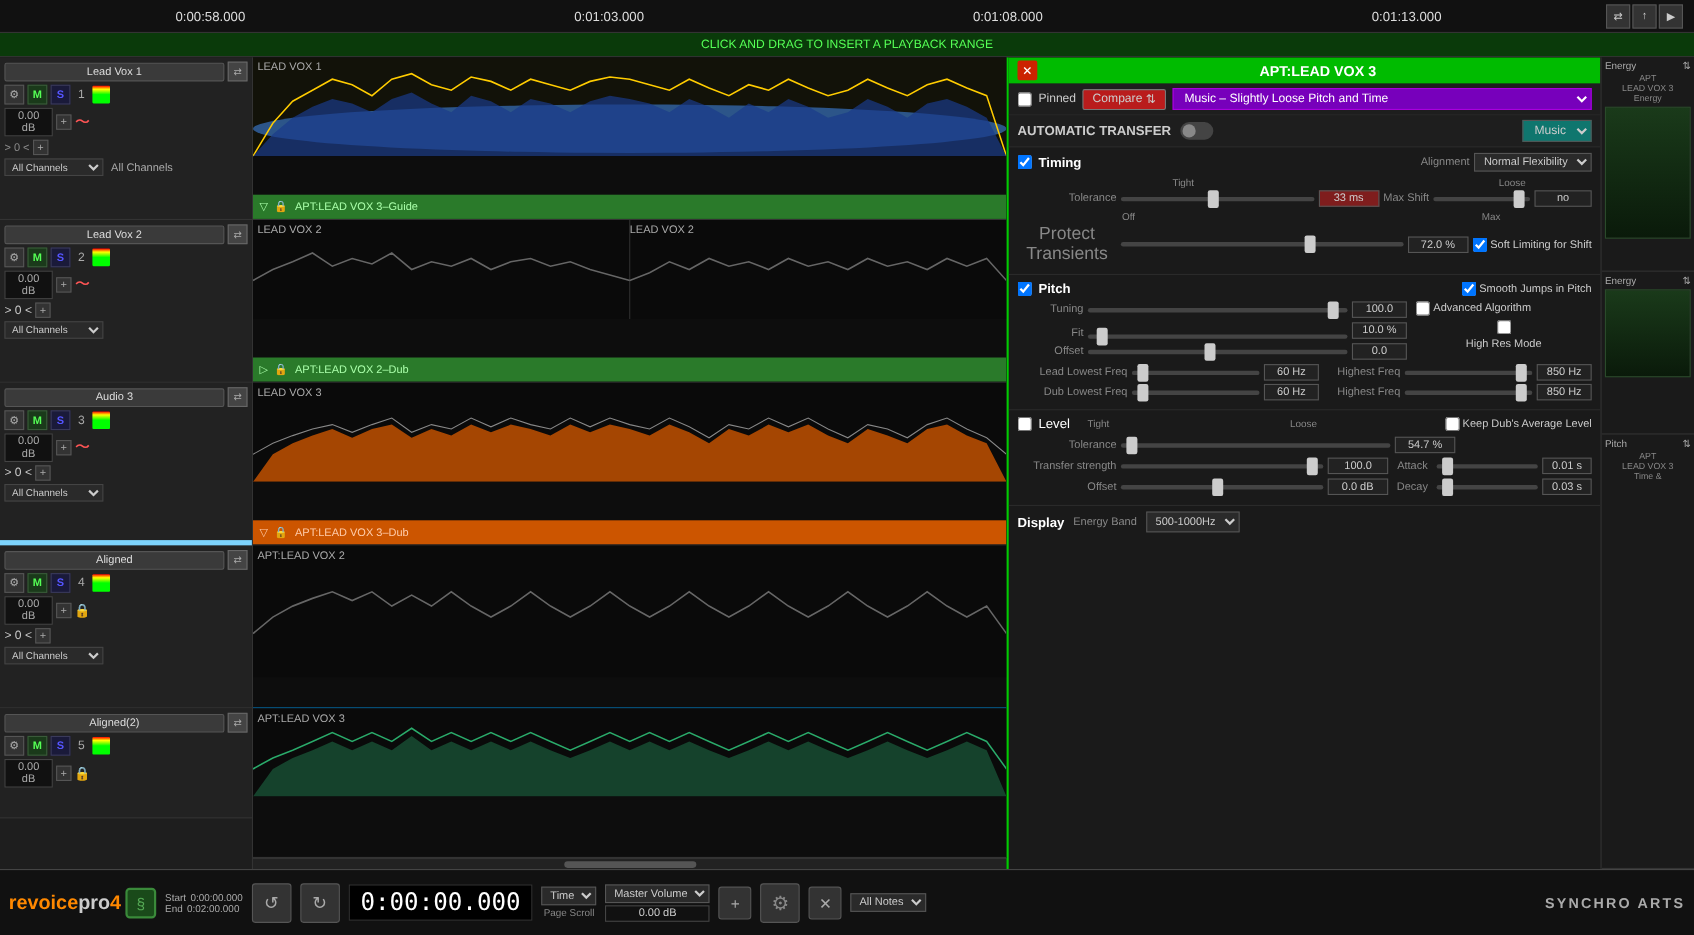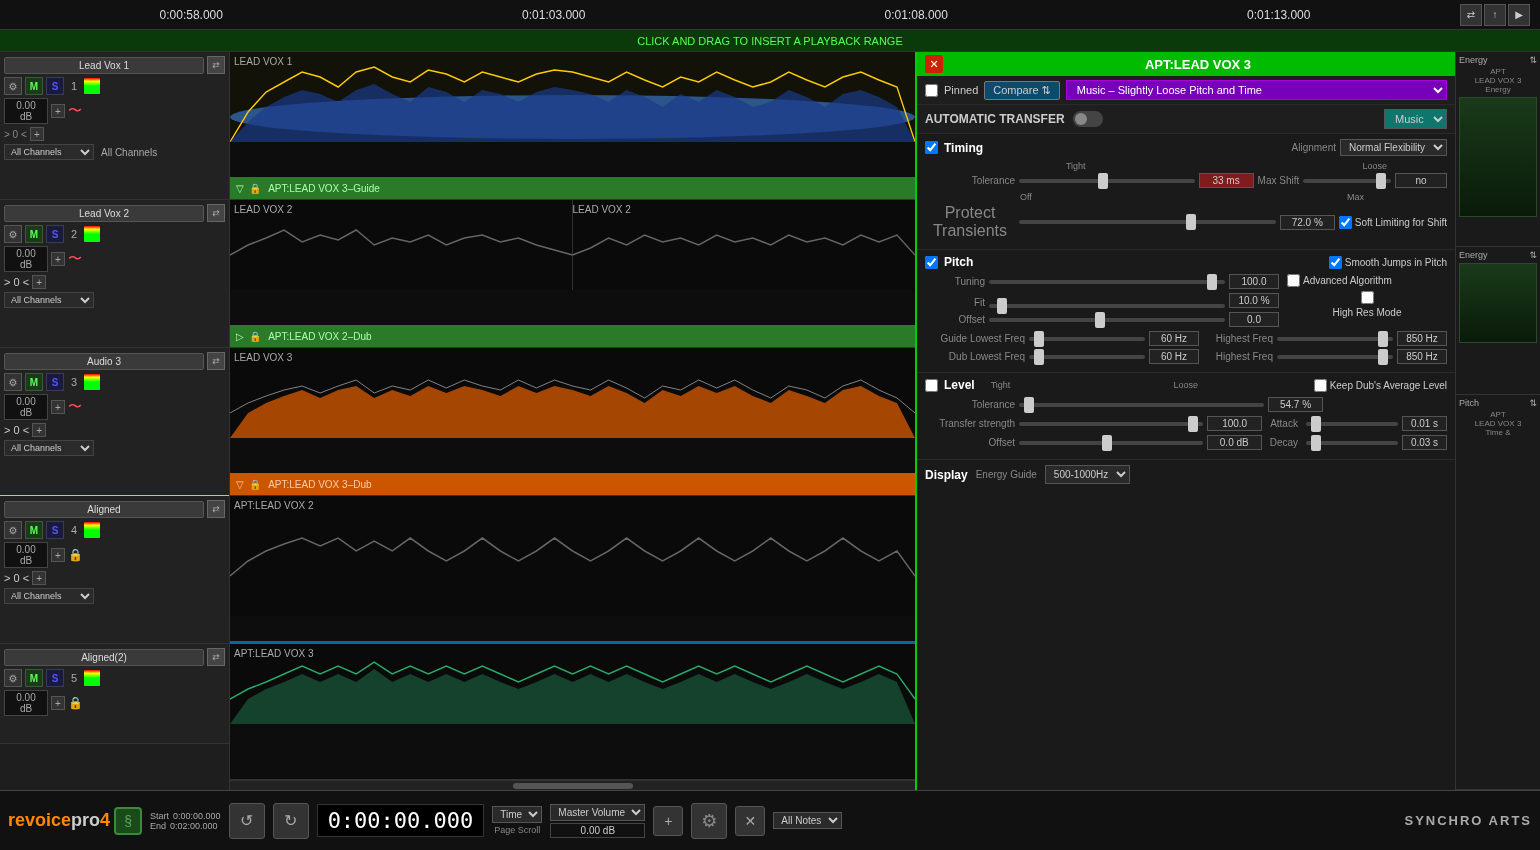--- a/index.html
+++ b/index.html
@@ -363,21 +363,21 @@
         <span>&gt; 0 &lt;</span>
         <div class="plus-btn">+</div>
       </div>
       <div>
         <select class="channels-select">
           <option>All Channels</option>
         </select>
       </div>
     </div>
 
-    <div style="border-bottom:1px solid #7dd3fc; min-height:148px; background:#222; padding:4px;">
+    <div style="border-bottom:5px solid #7dd3fc; min-height:148px; background:#222; padding:4px;">
       <div style="display:flex;align-items:center;gap:3px;margin-bottom:3px;">
         <button class="track-name-btn">Audio 3</button>
         <div class="track-arrow">⇄</div>
       </div>
       <div style="display:flex;align-items:center;gap:3px;margin-bottom:3px;">
         <div class="gear-btn">⚙</div>
         <div class="m-btn">M</div>
         <div class="s-btn">S</div>
         <span class="num-display">3</span>
         <div class="green-meter"></div>
@@ -499,21 +499,21 @@
           <polygon points="0,90 20,65 40,55 60,48 80,42 100,50 120,42 140,38 160,50 180,42 200,48 220,38 240,45 260,38 280,42 300,48 320,38 340,45 360,38 380,42 400,48 420,38 440,45 460,55 480,42 500,48 520,38 540,45 560,38 580,48 600,55 620,42 640,48 660,55 680,42 700,38 720,48 740,55 760,90" fill="#cc5500" opacity="0.8"></polygon>
           <polyline points="0,65 20,55 40,48 60,42 80,38 100,45 120,38 140,32 160,45 180,38 200,42 220,32 240,40 260,32 280,38 300,42 320,32 340,40 360,32 380,38 400,42 420,32 440,40 460,50 480,38 500,42 520,32 540,40 560,32 580,42 600,50 620,38 640,42 660,50 680,38 700,32 720,42 740,50 760,65" fill="none" stroke="#888" stroke-width="1"></polyline>
         </svg>
         <div class="guide-bar orange" style="position:absolute;bottom:0;left:0;right:0;">
           <span class="guide-triangle orange">▽</span>
           <span>🔒</span>
           <span>APT:LEAD VOX 3–Dub</span>
         </div>
       </div>
 
-      <div style="border-bottom:3px solid #0369a1; min-height:148px; position:relative; background:#0d0d0d; overflow:hidden;">
+      <div style="border-bottom:1px solid #0369a1; min-height:148px; position:relative; background:#0d0d0d; overflow:hidden;">
         <div class="waveform-label">APT:LEAD VOX 2</div>
         <svg width="100%" height="120" viewBox="0 0 760 120" preserveAspectRatio="none">
           <rect width="760" height="120" fill="#0a0a0a"></rect>
           <polyline points="0,80 20,65 40,55 60,48 80,42 100,50 120,42 140,55 160,45 180,55 200,42 220,55 240,65 260,55 280,42 300,55 320,65 340,55 360,42 380,55 400,65 420,55 440,42 460,55 480,65 500,55 520,42 540,55 560,65 580,55 600,42 620,55 640,65 660,55 680,42 700,55 720,65 740,55 760,80" fill="none" stroke="#666" stroke-width="1.5"></polyline>
         </svg>
       </div>
 
       <div style="border-bottom:1px solid #333; flex:1; position:relative; background:#0d0d0d; overflow:hidden; min-height:80px;">
         <div class="waveform-label">APT:LEAD VOX 3</div>
         <svg width="100%" height="80" viewBox="0 0 760 80" preserveAspectRatio="none">
@@ -532,21 +532,21 @@
     <div style="width:540px; background:#1a1a1a; border-left:2px solid #00cc00; display:flex; flex-direction:column; overflow:hidden;">
 
       <div style="background:#00bb00; padding:3px 8px; display:flex; align-items:center; gap:6px;">
         <button style="background:#cc2200;border:none;color:#fff;width:18px;height:18px;border-radius:2px;cursor:pointer;font-size:11px;">✕</button>
         <span style="flex:1;text-align:center;color:#fff;font-size:13px;font-weight:bold;">APT:LEAD VOX 3</span>
       </div>
 
       <div style="display:flex;align-items:center;gap:6px;padding:4px 8px;border-bottom:1px solid #2a2a2a;background:#1e1e1e;">
         <input type="checkbox" class="apt-checkbox" style="">
         <label style="color:#ccc;font-size:11px;">Pinned</label>
-        <button style="background:#0c4a6e;border:1px solid #777;color:#ccc;padding:2px 8px;font-size:11px;cursor:pointer;border-radius:2px;display:flex;align-items:center;gap:3px;">
+        <button style="background:#b91c1c;border:1px solid #777;color:#ccc;padding:2px 8px;font-size:11px;cursor:pointer;border-radius:2px;display:flex;align-items:center;gap:3px;">
           <span>Compare</span>
           <span>⇅</span>
         </button>
         <select style="background:#7700bb;border:1px solid #aa00dd;color:#fff;padding:2px 6px;font-size:11px;flex:1;">
           <option>Music – Slightly Loose Pitch and Time</option>
         </select>
       </div>
 
       <div style="display:flex;align-items:center;gap:8px;padding:4px 8px;border-bottom:1px solid #2a2a2a;background:#1e1e1e;">
         <span style="color:#ccc;font-size:12px;font-weight:bold;">AUTOMATIC TRANSFER</span>
@@ -651,21 +651,21 @@
               <span>Advanced Algorithm</span>
             </label>
             <label style="display:flex;align-items:center;gap:3px;color:#ccc;font-size:10px;flex-direction:column;">
               <input type="checkbox" style="">
               <span>High Res Mode</span>
             </label>
           </div>
         </div>
 
         <div style="display:flex;align-items:center;gap:4px;margin-bottom:3px;">
-          <span style="color:#888;font-size:10px;width:100px;text-align:right;">Guide Lowest Freq</span>
+          <span style="color:#888;font-size:10px;width:100px;text-align:right;">Lead Lowest Freq</span>
           <div style="flex:1;height:4px;background:#444;border-radius:2px;position:relative;">
             <div style="position:absolute;left:5px;top:-6px;width:10px;height:16px;background:#ccc;border-radius:2px;"></div>
           </div>
           <span style="background:#222;border:1px solid #555;color:#ccc;font-size:10px;padding:1px 4px;width:50px;text-align:center;">60 Hz</span>
           <span style="color:#888;font-size:10px;width:70px;text-align:right;">Highest Freq</span>
           <div style="flex:1;height:4px;background:#444;border-radius:2px;position:relative;">
             <div style="position:absolute;right:5px;top:-6px;width:10px;height:16px;background:#ccc;border-radius:2px;"></div>
           </div>
           <span style="background:#222;border:1px solid #555;color:#ccc;font-size:10px;padding:1px 4px;width:50px;text-align:center;">850 Hz</span>
         </div>
@@ -680,21 +680,21 @@
           <div style="flex:1;height:4px;background:#444;border-radius:2px;position:relative;">
             <div style="position:absolute;right:5px;top:-6px;width:10px;height:16px;background:#ccc;border-radius:2px;"></div>
           </div>
           <span style="background:#222;border:1px solid #555;color:#ccc;font-size:10px;padding:1px 4px;width:50px;text-align:center;">850 Hz</span>
         </div>
       </div>
 
       <div style="padding:5px 8px;border-bottom:1px solid #2a2a2a;">
         <div style="display:flex;align-items:center;gap:6px;margin-bottom:5px;">
           <input type="checkbox" class="apt-checkbox" style="">
-          <span style="color:#fff;font-size:12px;font-weight:bold;">Level</span>
+          <span style="color:#fff;font-size:12px;font-weight:normal;">Level</span>
           <div style="flex:1;display:flex;align-items:center;gap:20px;padding-left:10px;">
             <span style="color:#888;font-size:9px;">Tight</span>
             <div style="flex:1;"></div>
             <span style="color:#888;font-size:9px;">Loose</span>
           </div>
           <div style="flex:0.5;"></div>
           <label style="display:flex;align-items:center;gap:3px;color:#ccc;font-size:10px;">
             <input type="checkbox" style="">
             <span>Keep Dub's Average Level</span>
           </label>
@@ -732,21 +732,21 @@
           <div style="flex:0.5;height:4px;background:#444;border-radius:2px;position:relative;">
             <div style="position:absolute;left:5px;top:-6px;width:10px;height:16px;background:#ccc;border-radius:2px;"></div>
           </div>
           <span style="background:#222;border:1px solid #555;color:#ccc;font-size:10px;padding:1px 4px;width:45px;text-align:center;">0.03 s</span>
         </div>
       </div>
 
       <div style="padding:5px 8px;">
         <div style="display:flex;align-items:center;gap:8px;">
           <span style="color:#fff;font-size:12px;font-weight:bold;">Display</span>
-          <span style="color:#888;font-size:10px;">Energy Guide</span>
+          <span style="color:#888;font-size:10px;">Energy Band</span>
           <select style="background:#2a2a2a;border:1px solid #555;color:#ccc;padding:2px 4px;font-size:10px;">
             <option>500-1000Hz</option>
           </select>
         </div>
       </div>
 
     </div>
 
     <div style="width:85px;background:#1a1a1a;border-left:1px solid #333;display:flex;flex-direction:column;overflow:hidden;">
       <div style="border-bottom:1px solid #333;padding:3px;min-height:195px;">

